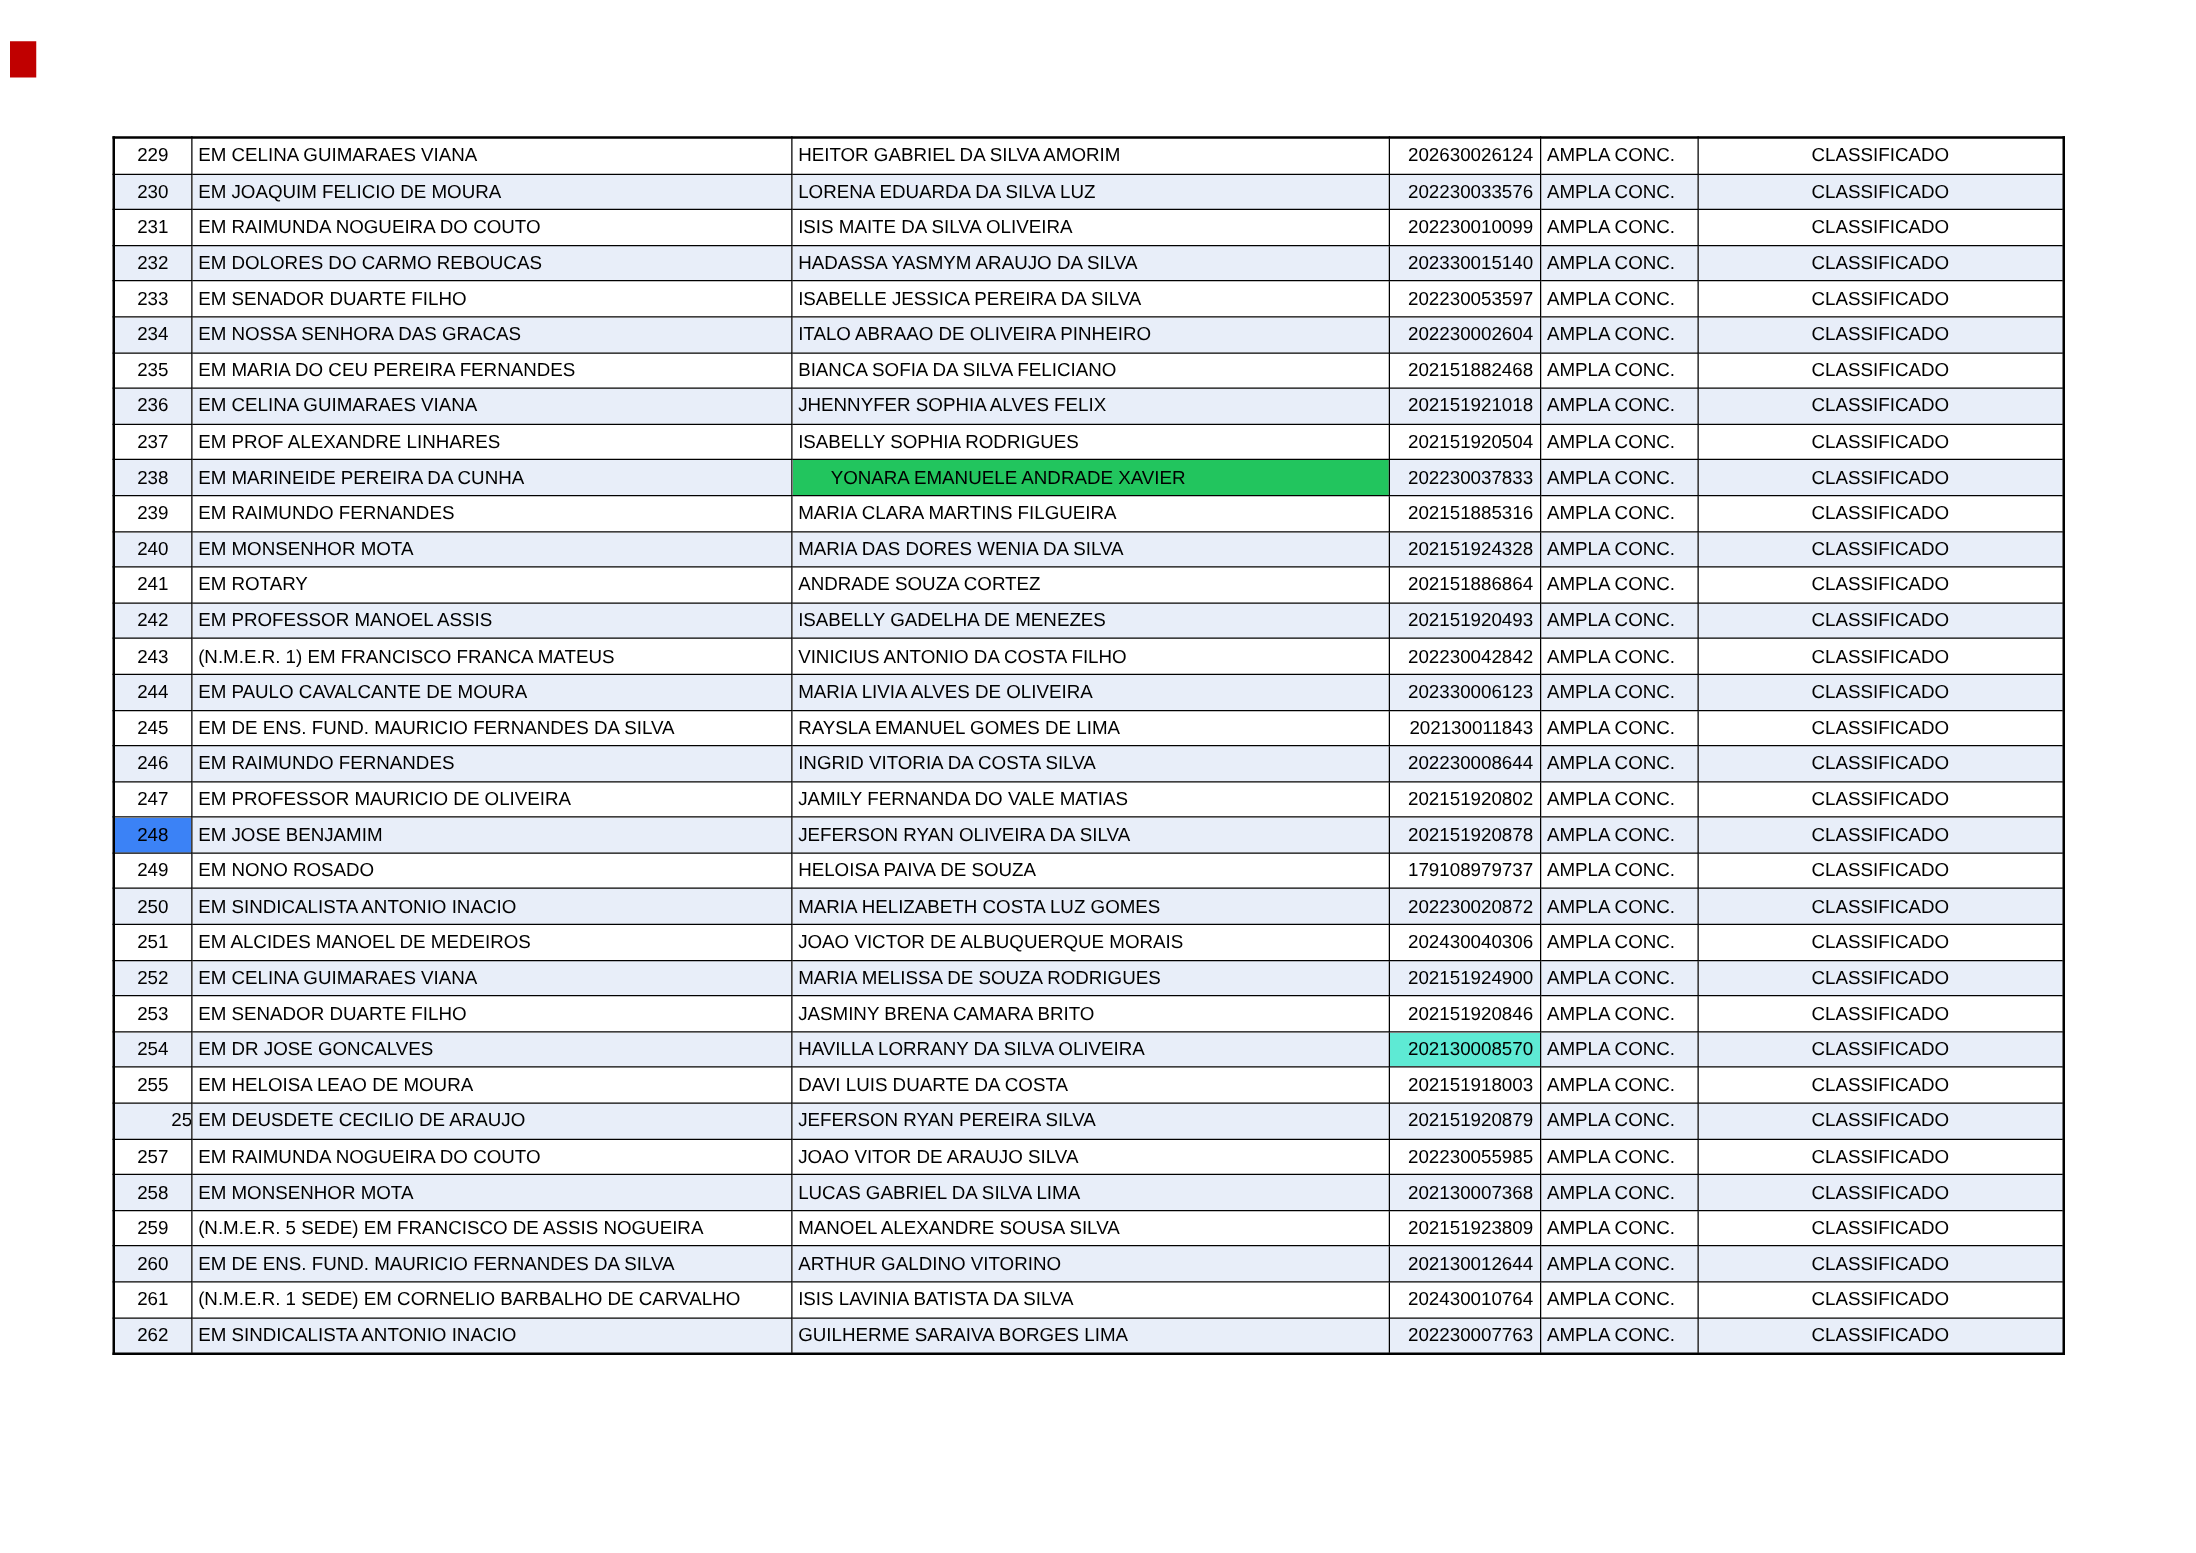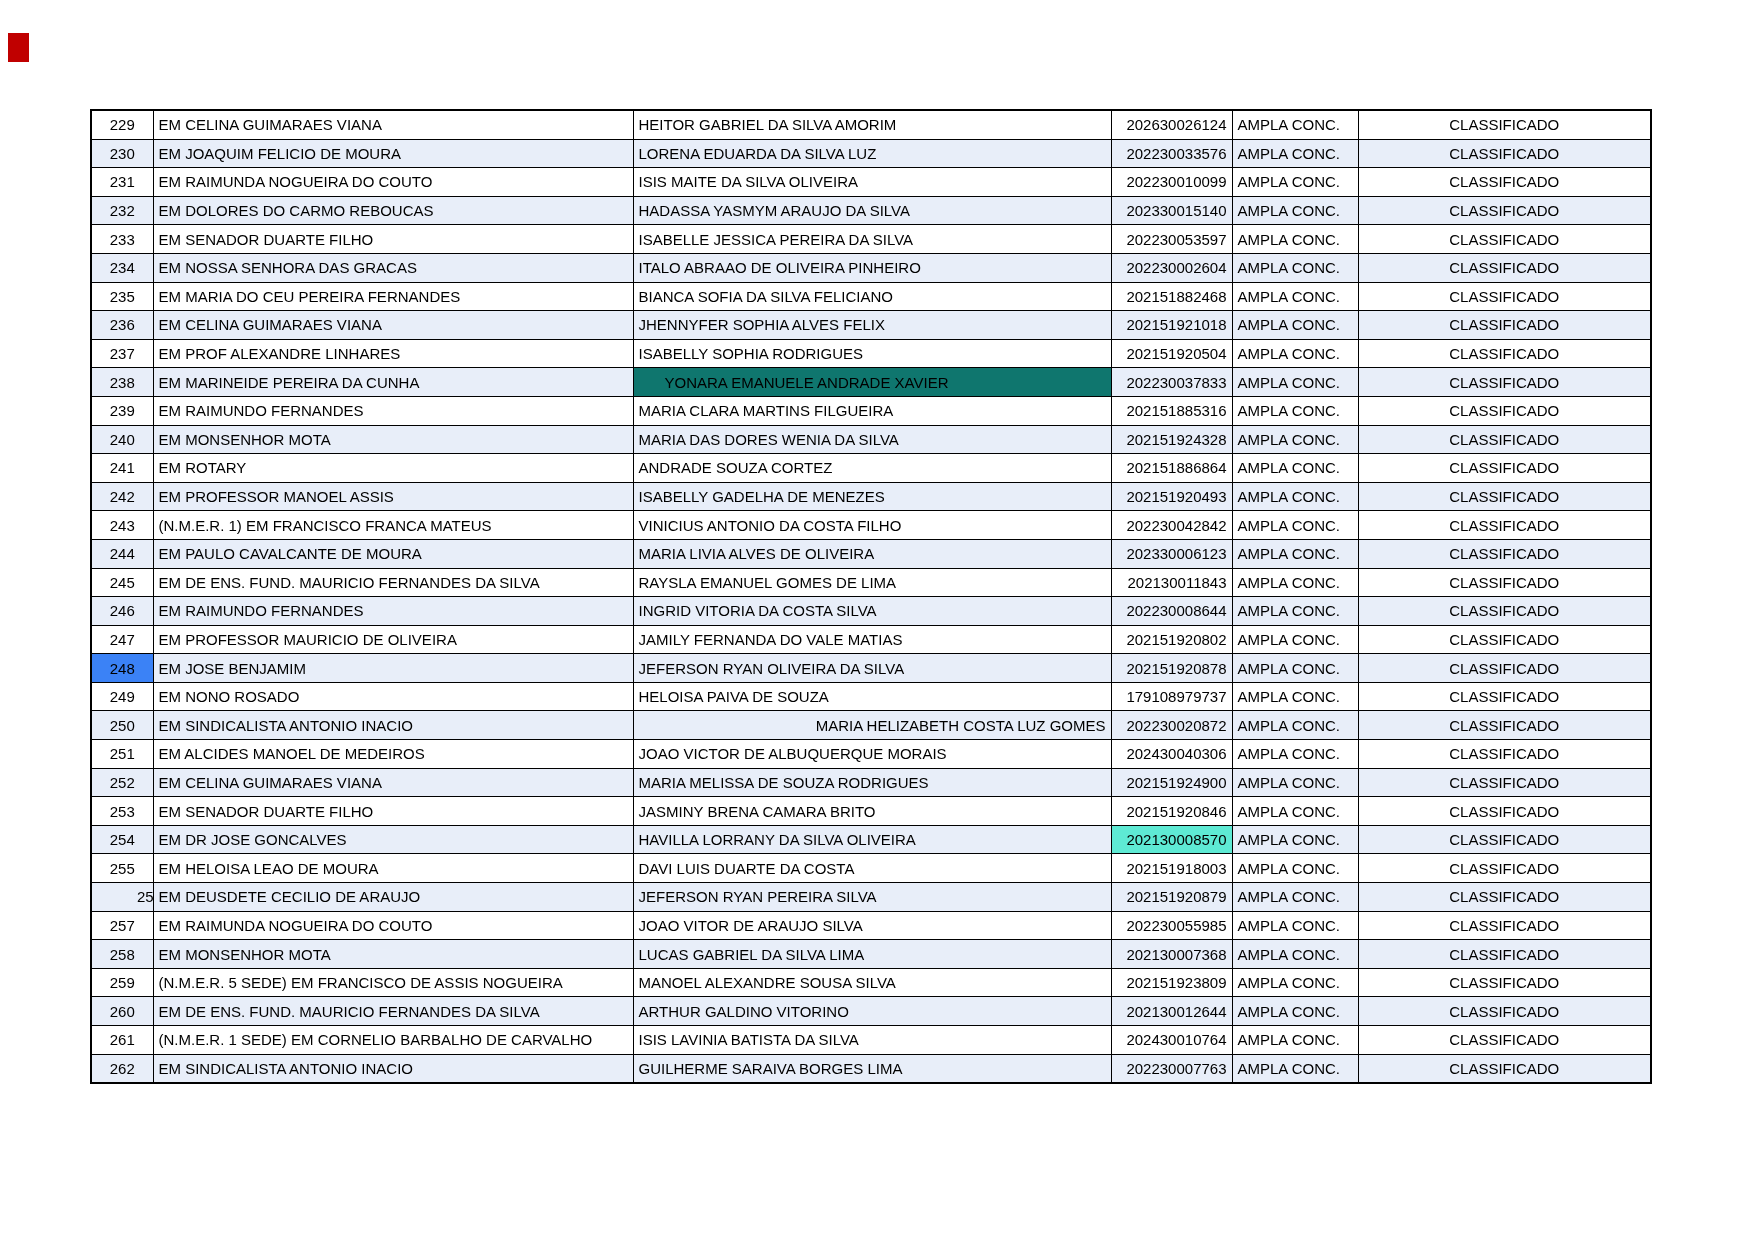--- a/index.html
+++ b/index.html
@@ -140,21 +140,21 @@
       <td class="c-rank">237</td>
       <td class="c-school">EM PROF ALEXANDRE LINHARES</td>
       <td class="c-student">ISABELLY SOPHIA RODRIGUES</td>
       <td class="c-enrollment">202151920504</td>
       <td class="c-competition">AMPLA CONC.</td>
       <td class="c-status">CLASSIFICADO</td>
     </tr>
           <tr class="stripe">
       <td class="c-rank" style="background: rgb(232, 238, 249);">238</td>
       <td class="c-school" style="background: rgb(232, 238, 249);">EM MARINEIDE PEREIRA DA CUNHA</td>
-      <td class="c-student" style="background: #0f766e; padding-left: 31px;">YONARA EMANUELE ANDRADE XAVIER</td>
+      <td class="c-student" style="background: #22c55e; padding-left: 31px;">YONARA EMANUELE ANDRADE XAVIER</td>
       <td class="c-enrollment" style="background: rgb(232, 238, 249);">202230037833</td>
       <td class="c-competition" style="background: rgb(232, 238, 249);">AMPLA CONC.</td>
       <td class="c-status" style="background: rgb(232, 238, 249);">CLASSIFICADO</td>
     </tr>
           <tr>
       <td class="c-rank">239</td>
       <td class="c-school">EM RAIMUNDO FERNANDES</td>
       <td class="c-student">MARIA CLARA MARTINS FILGUEIRA</td>
       <td class="c-enrollment">202151885316</td>
       <td class="c-competition">AMPLA CONC.</td>
@@ -236,21 +236,21 @@
       <td class="c-rank">249</td>
       <td class="c-school">EM NONO ROSADO</td>
       <td class="c-student">HELOISA PAIVA DE SOUZA</td>
       <td class="c-enrollment">179108979737</td>
       <td class="c-competition">AMPLA CONC.</td>
       <td class="c-status">CLASSIFICADO</td>
     </tr>
           <tr class="stripe">
       <td class="c-rank" style="background: rgb(232, 238, 249);">250</td>
       <td class="c-school" style="background: rgb(232, 238, 249);">EM SINDICALISTA ANTONIO INACIO</td>
-      <td class="c-student" style="background: rgb(232, 238, 249); text-align: right;">MARIA HELIZABETH COSTA LUZ GOMES</td>
+      <td class="c-student" style="background: rgb(232, 238, 249);">MARIA HELIZABETH COSTA LUZ GOMES</td>
       <td class="c-enrollment" style="background: rgb(232, 238, 249);">202230020872</td>
       <td class="c-competition" style="background: rgb(232, 238, 249);">AMPLA CONC.</td>
       <td class="c-status" style="background: rgb(232, 238, 249);">CLASSIFICADO</td>
     </tr>
           <tr>
       <td class="c-rank">251</td>
       <td class="c-school">EM ALCIDES MANOEL DE MEDEIROS</td>
       <td class="c-student">JOAO VICTOR DE ALBUQUERQUE MORAIS</td>
       <td class="c-enrollment">202430040306</td>
       <td class="c-competition">AMPLA CONC.</td>

